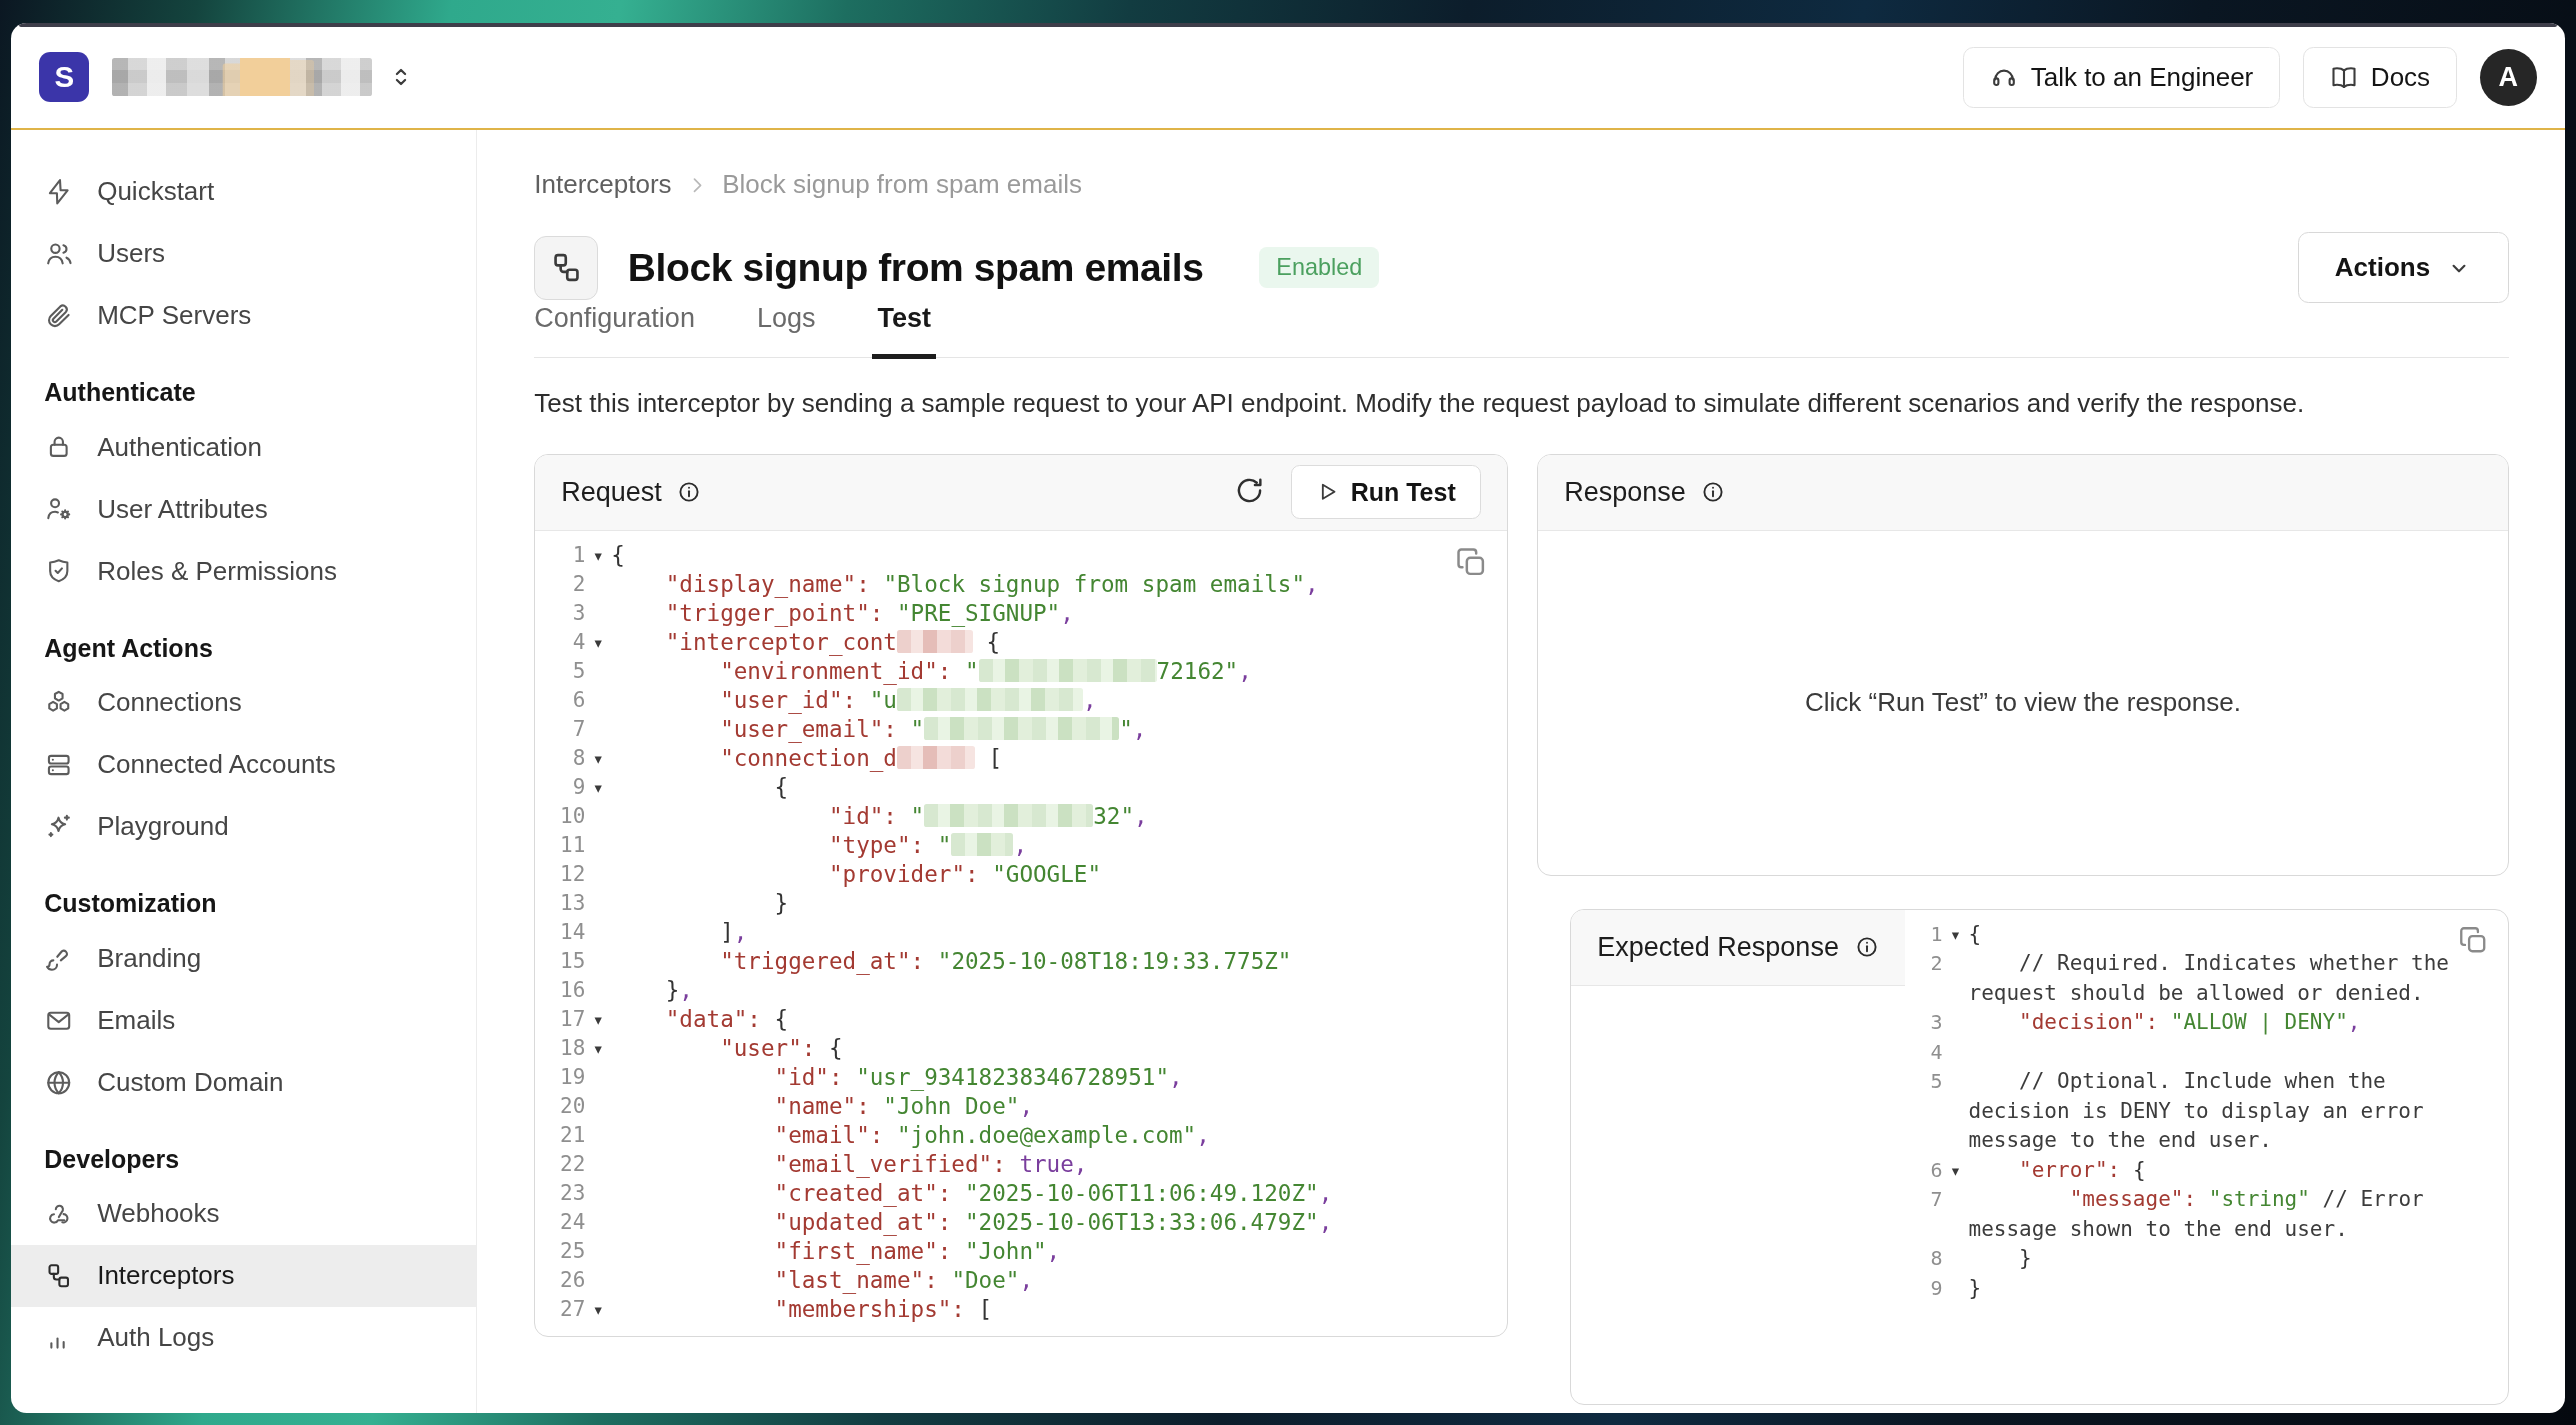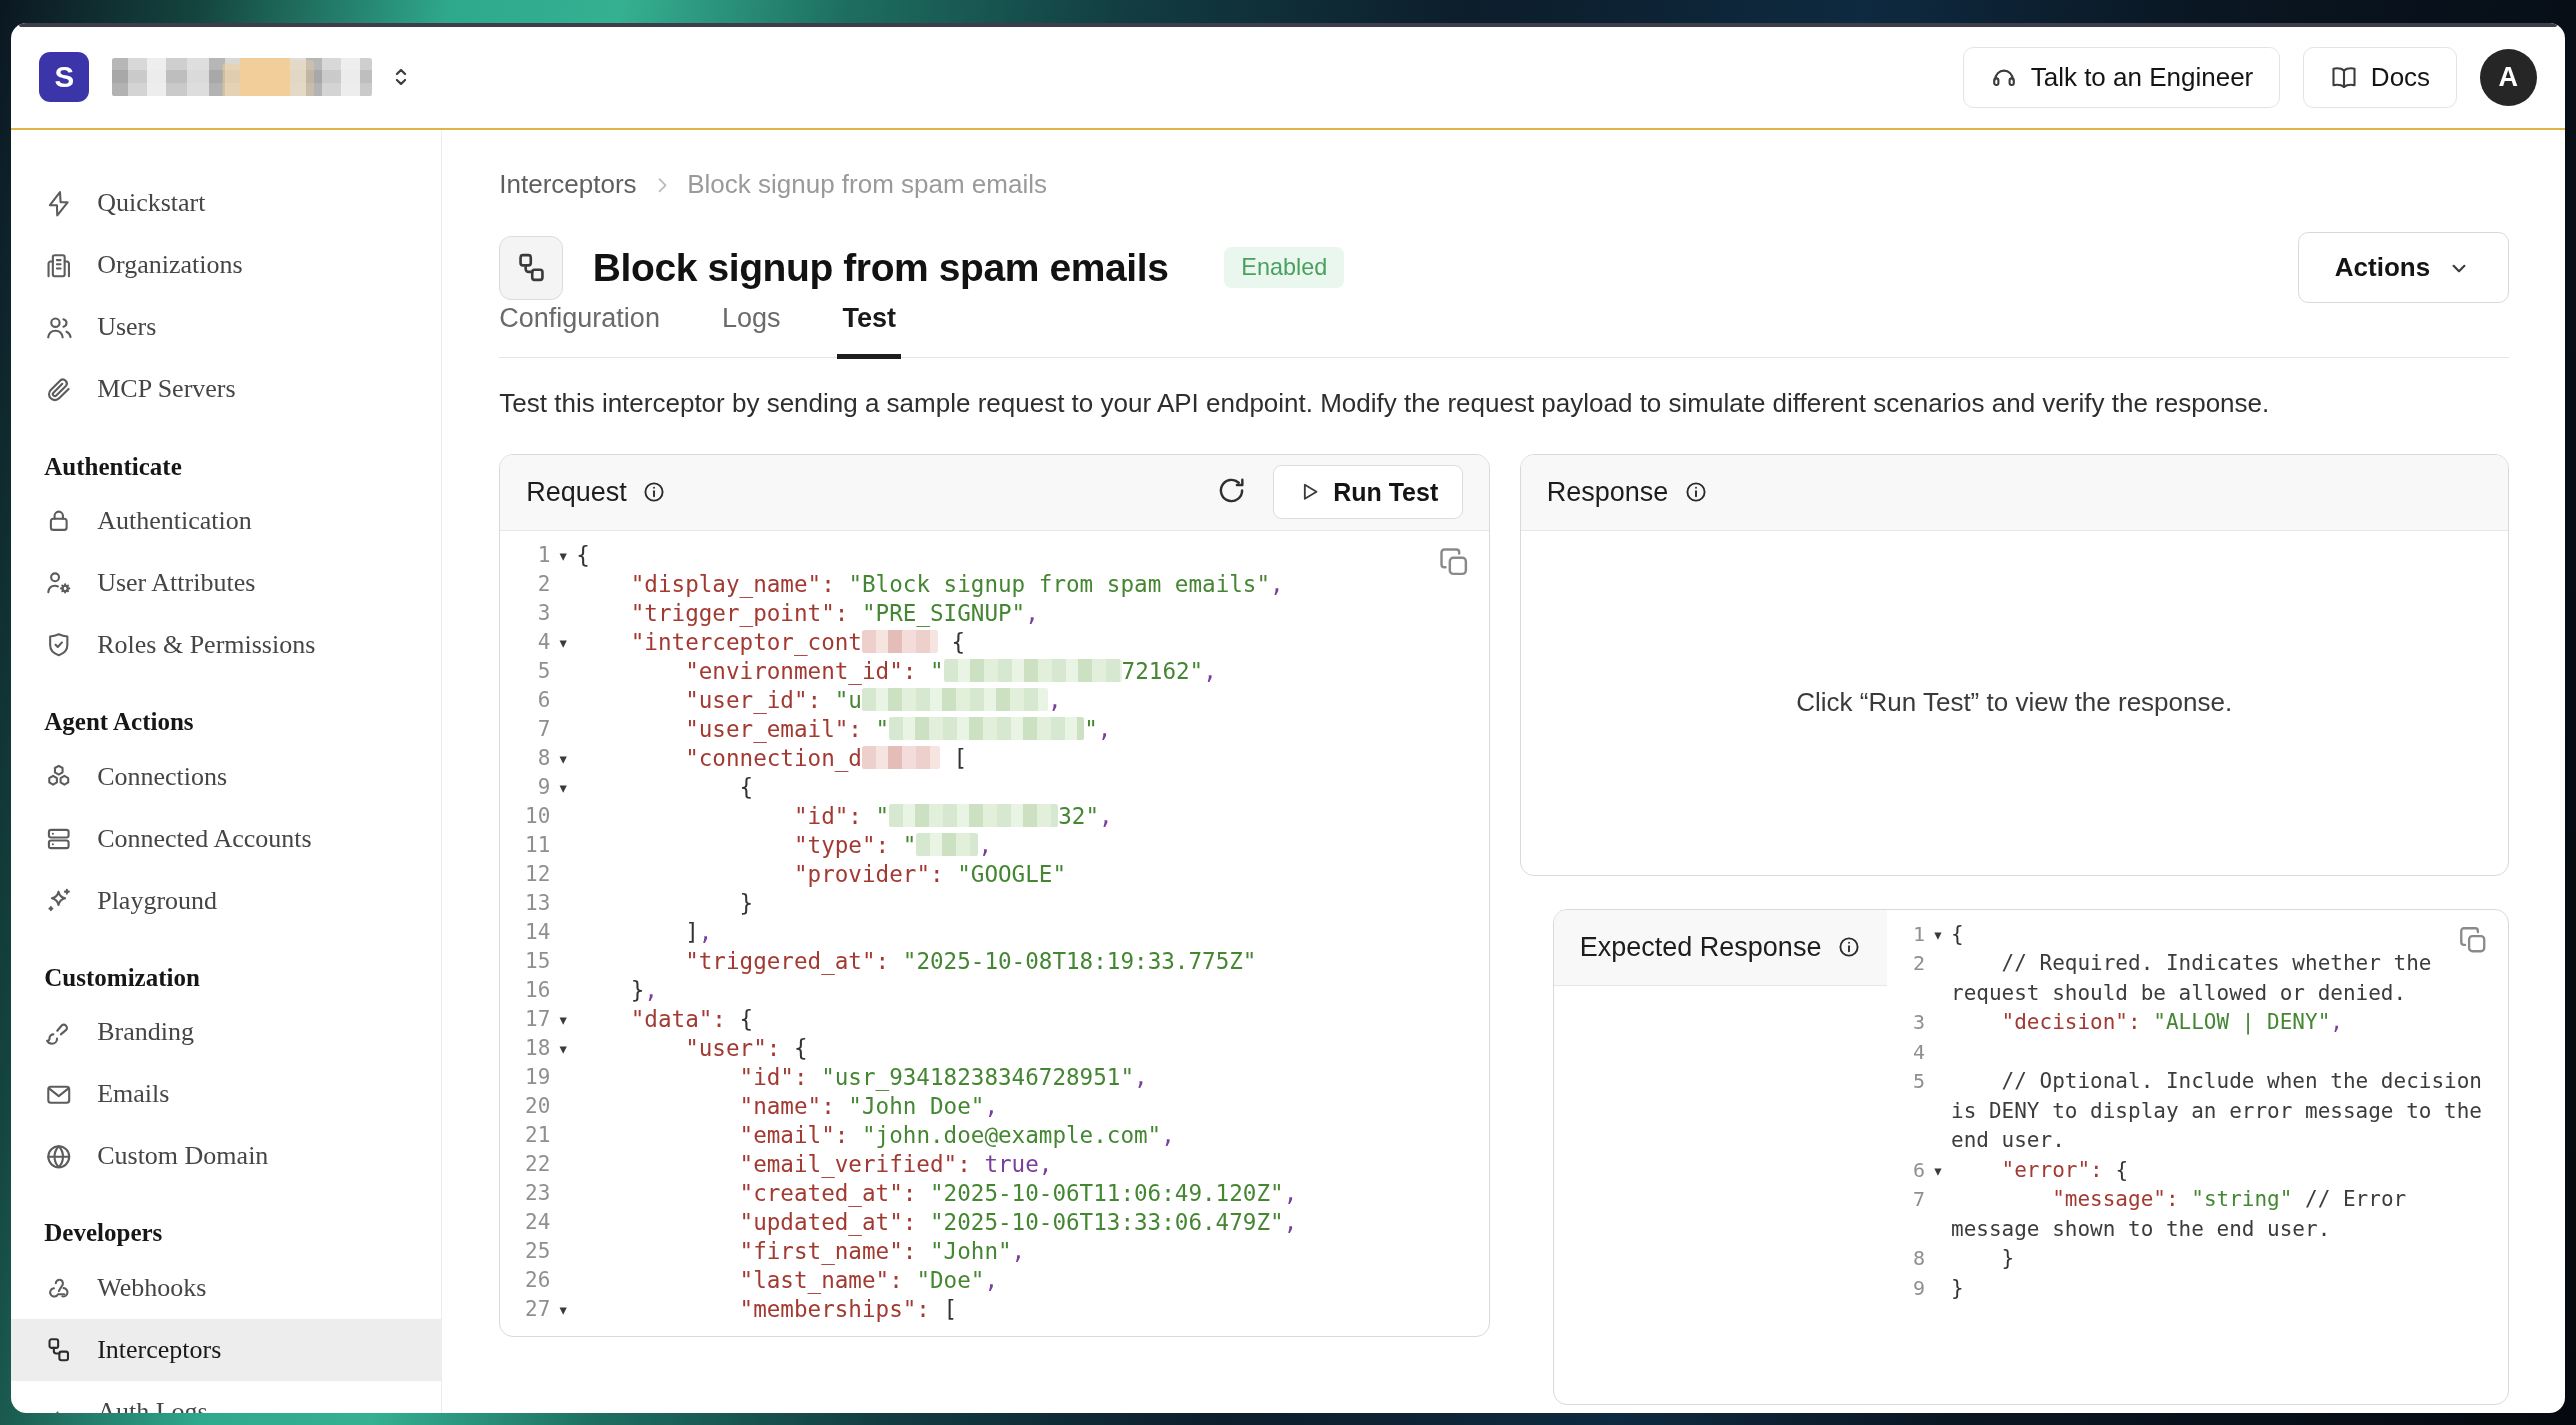--- a/index.html
+++ b/index.html
@@ -47,21 +47,21 @@
     font-size: 26px; color: #141414; font-weight: 500; padding: 12px 26px;
     font-family: "Liberation Sans", sans-serif; cursor: pointer; white-space: nowrap;
   }
   .avatar {
     width: 57px; height: 57px; border-radius: 50%; background: #262626; color: #fff;
     font-size: 27px; font-weight: 700; display: flex; align-items: center; justify-content: center;
   }
 
   
   .app-body { flex: 1; display: flex; overflow: hidden; }
-  .sidebar { width: 431px; flex: none; border-right: 1.7px solid #ececec; padding-top: 42px; overflow: hidden; font-family: Liberation Serif, serif; }
+  .sidebar { width: 466px; flex: none; border-right: 1.7px solid #ececec; padding-top: 30px; overflow: hidden; }
   .side-item {
     display: flex; align-items: center; gap: 23.4px; height: 62px; padding: 0 33px;
     color: #454545; font-size: 26px; cursor: pointer;
   }
   .side-item .s-icon { display: inline-flex; color: #5c5c5c; flex: none; }
   .side-item.active { background: #ededed; color: #191919; }
   .side-item.active .s-icon { color: #2c2c2c; }
   .side-header {
     margin-top: 22.6px; height: 47px; display: flex; align-items: center; padding: 0 33px;
     font-size: 25px; font-weight: 700; color: #161616;
@@ -187,31 +187,20 @@
           <span class="s-icon">
             <svg width="29.5" height="29.5" viewBox="0 0 24 24" fill="none" stroke="currentColor" stroke-width="1.7" stroke-linecap="round" stroke-linejoin="round">
               <path d="M13 2.5 4.8 13.2h5.7L10.8 21.5 19.2 10.8h-5.7L13 2.5z"></path>
             </svg>
           </span>
           <span class="s-label">Quickstart</span>
         </div>
         <div class="side-item">
           <span class="s-icon">
             <svg width="29.5" height="29.5" viewBox="0 0 24 24" fill="none" stroke="currentColor" stroke-width="1.7" stroke-linecap="round" stroke-linejoin="round">
-              <rect x="7.2" y="3.5" width="9.6" height="17" rx="1.4"></rect>
-              <path d="M10.5 7.4h3M10.5 10.8h3M10.5 14.2h3"></path>
-              <path d="M7.2 8.6H5.3a1.6 1.6 0 0 0-1.6 1.6v10.3"></path>
-              <path d="M16.8 8.6h1.9a1.6 1.6 0 0 1 1.6 1.6v10.3"></path>
-            </svg>
-          </span>
-          <span class="s-label">Organizations</span>
-        </div>
-        <div class="side-item">
-          <span class="s-icon">
-            <svg width="29.5" height="29.5" viewBox="0 0 24 24" fill="none" stroke="currentColor" stroke-width="1.7" stroke-linecap="round" stroke-linejoin="round">
               <circle cx="9.3" cy="7.9" r="3.4"></circle>
               <path d="M3.4 19.8c.5-3.4 2.9-5.4 5.9-5.4s5.4 2 5.9 5.4"></path>
               <path d="M15.8 5.1c1.5.4 2.5 1.5 2.5 3s-1 2.6-2.5 3"></path>
               <path d="M18.3 15.2c1.8.8 3 2.4 3.3 4.4"></path>
             </svg>
           </span>
           <span class="s-label">Users</span>
         </div>
         <div class="side-item">
           <span class="s-icon">

